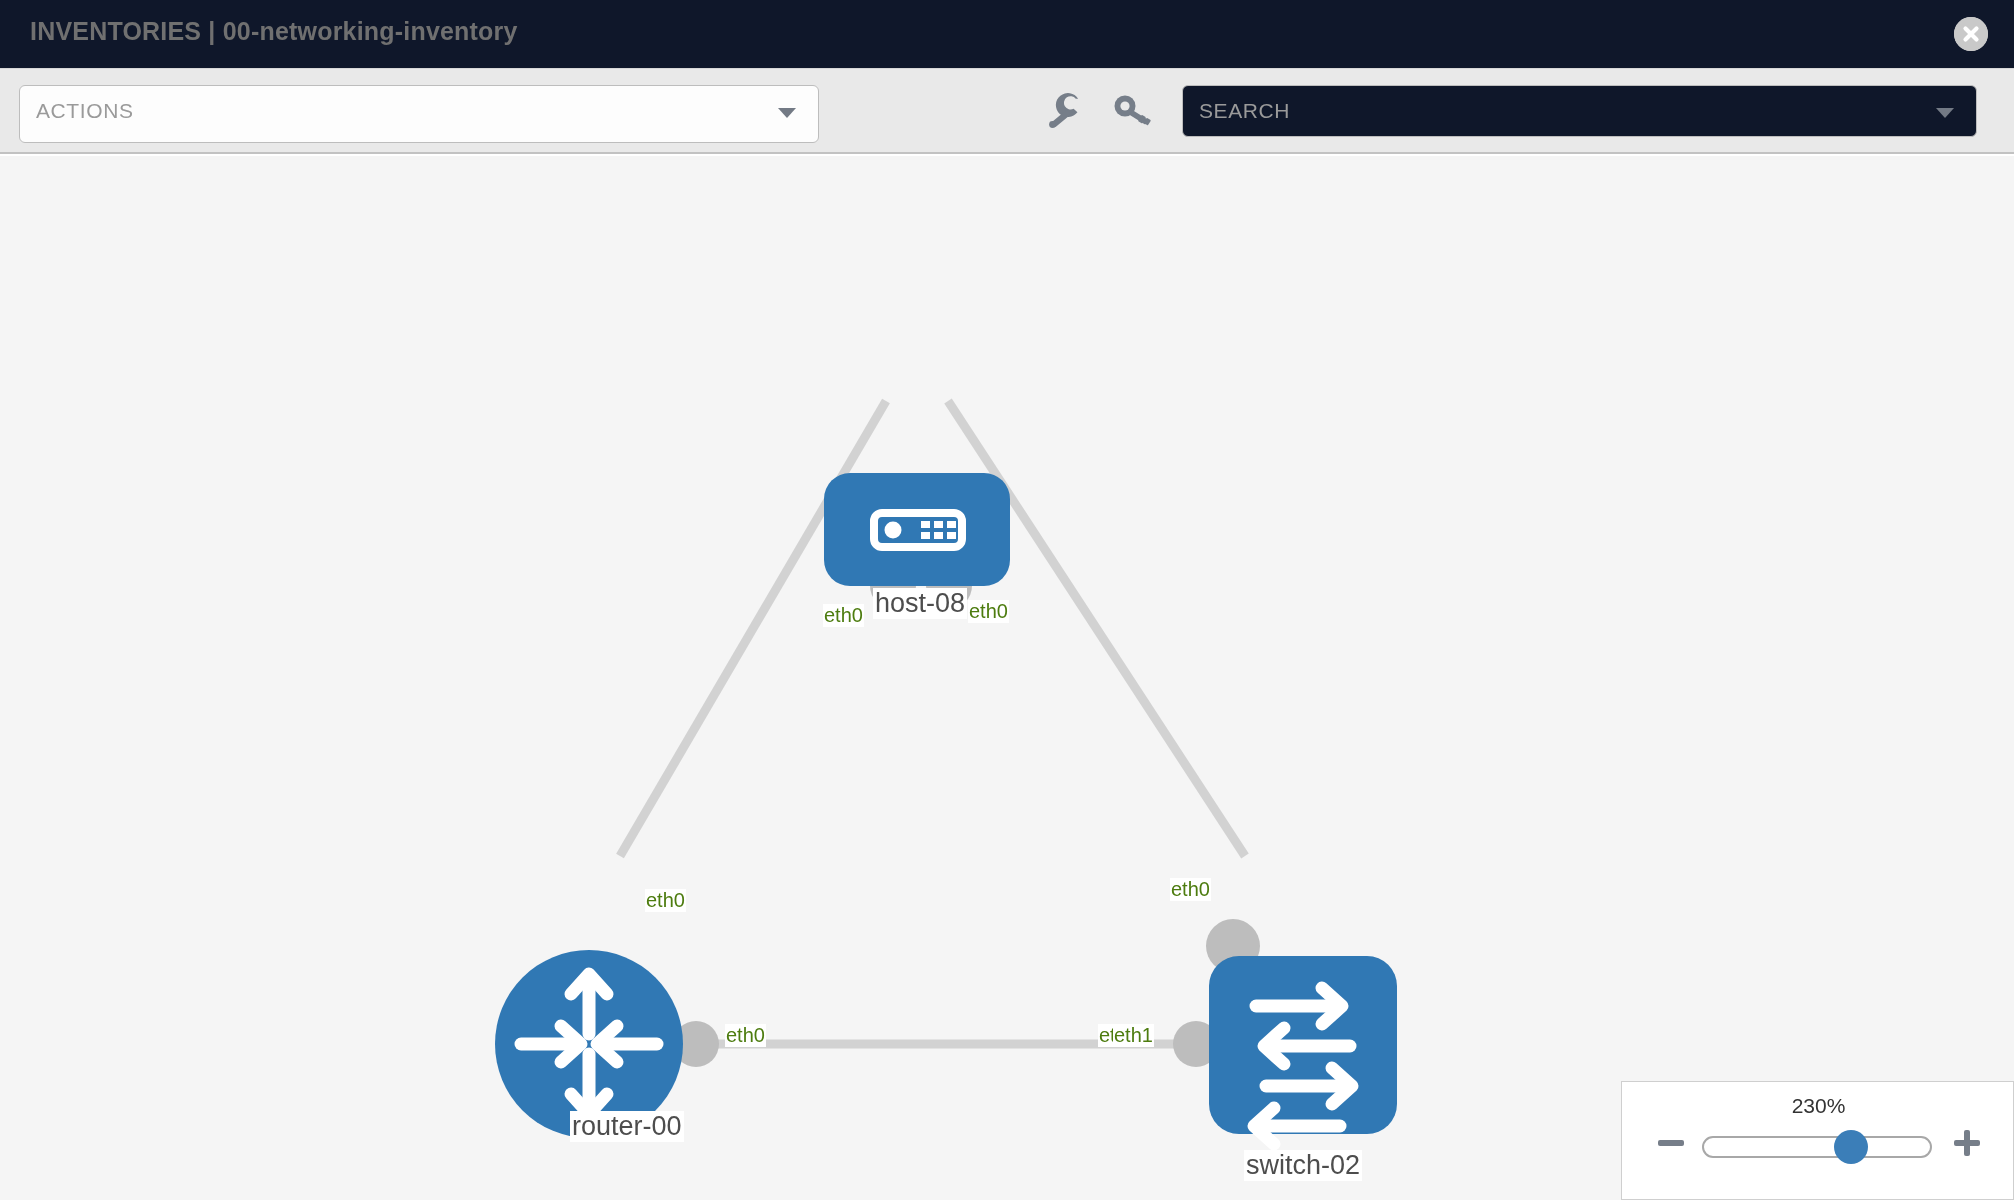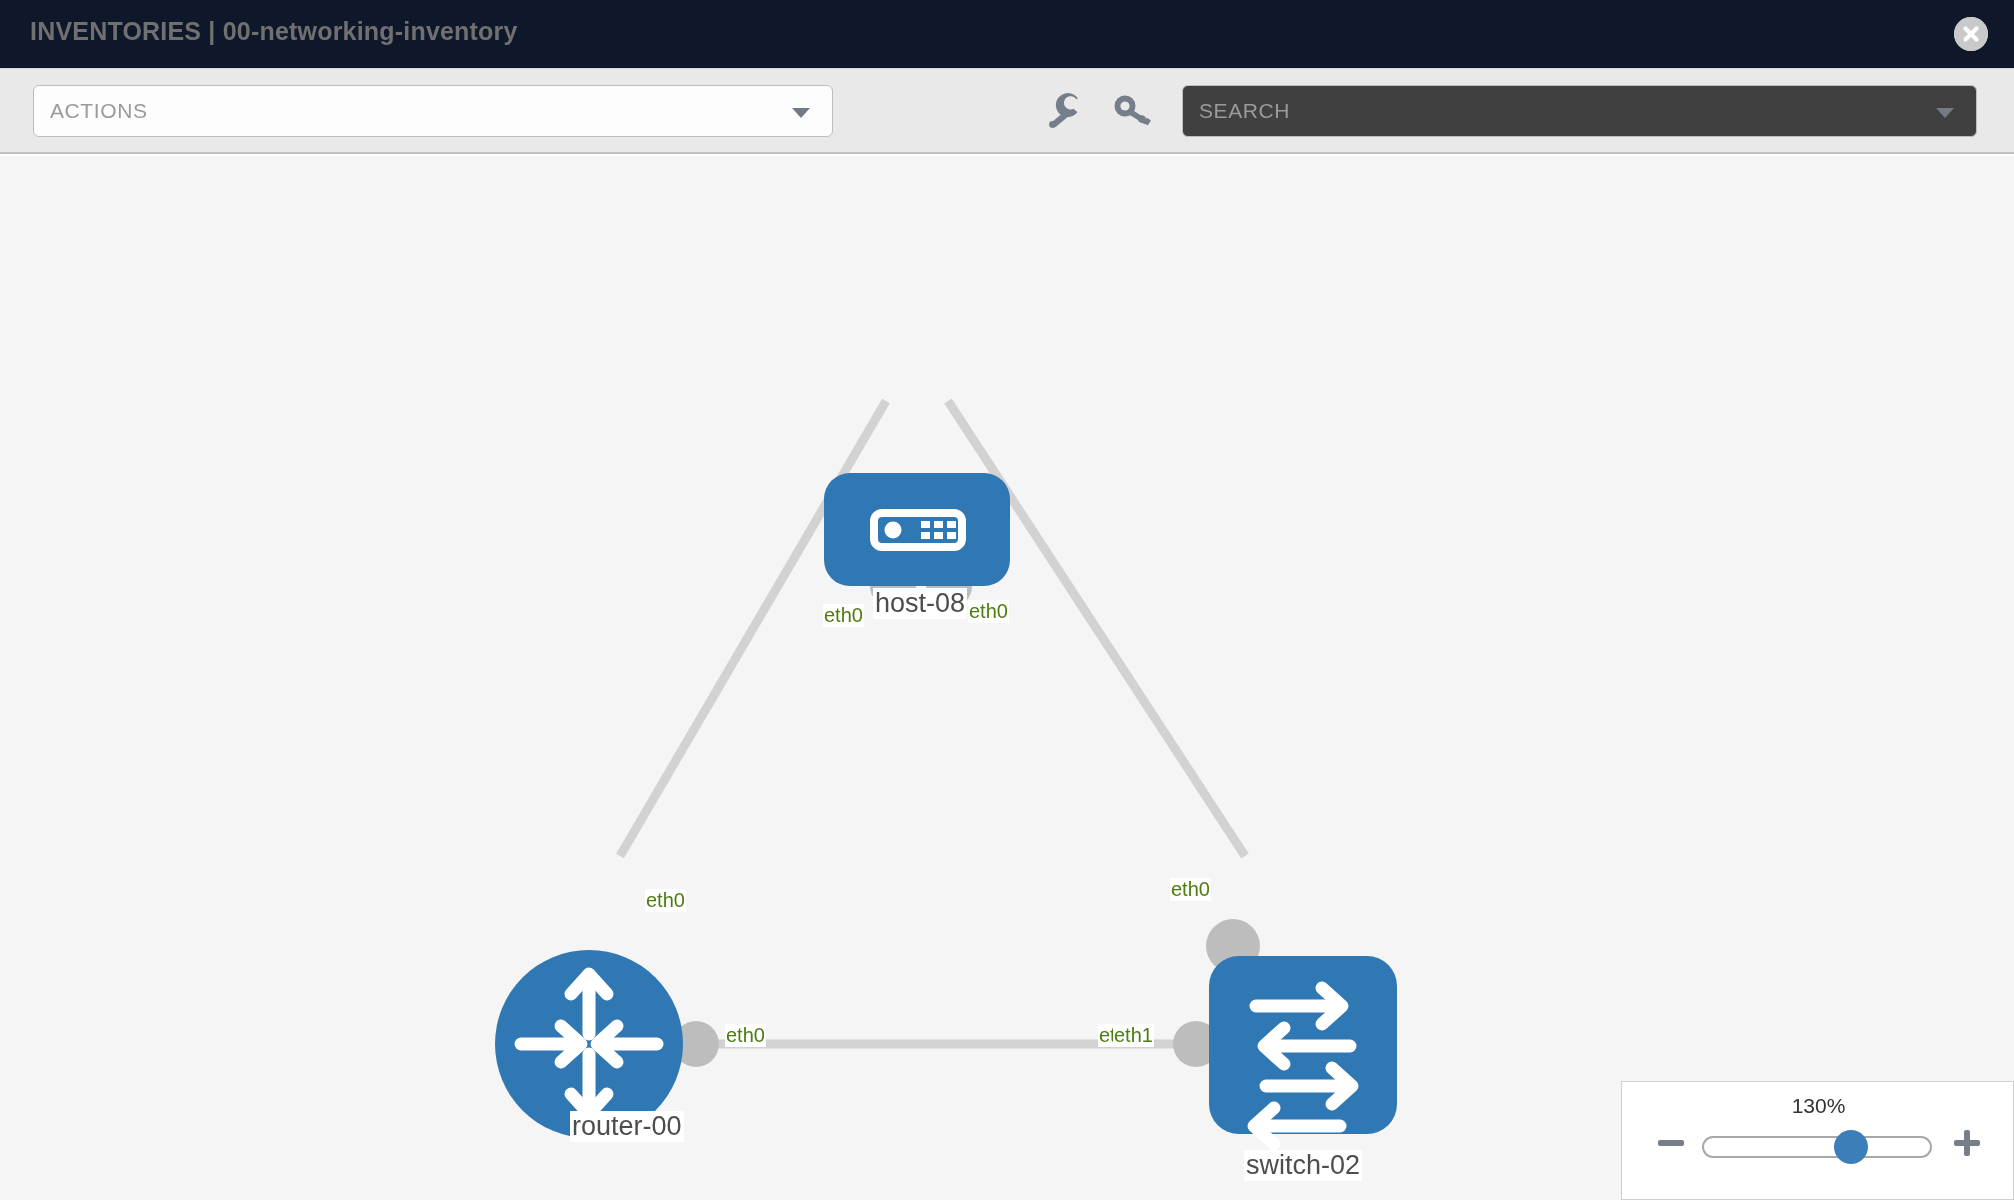--- a/index.html
+++ b/index.html
@@ -42,22 +42,22 @@
   
   .toolbar {
     position: absolute;
     left: 0; top: 69px;
     width: 2014px; height: 85px;
     background: #e9e9e9;
     border-bottom: 2px solid #c2c2c2;
   }
   .actions-select {
     position: absolute;
-    left: 33px; top: 85px;
-    width: 800px; height: 52px;
+    left: 19px; top: 85px;
+    width: 800px; height: 58px;
     background: #fdfdfd;
     border: 1px solid #bdbdbd;
     border-radius: 6px;
     cursor: pointer;
   }
   .actions-label {
     position: absolute;
     left: 16px; top: 13px;
     font-size: 21px;
     color: #9a9a9a;
@@ -77,21 +77,21 @@
     width: 44px; height: 44px;
     cursor: pointer;
   }
   .tool-icon.wrench { left: 1043px; }
   .tool-icon.key    { left: 1110px; }
 
   .search-box {
     position: absolute;
     left: 1182px; top: 85px;
     width: 795px; height: 52px;
-    background: #404040;
+    background: #0f172a;
     border: 1px solid #bdbdbd;
     border-radius: 6px;
     cursor: text;
   }
   .search-label {
     position: absolute;
     left: 16px; top: 13px;
     font-size: 21px;
     color: #9a9a9a;
     letter-spacing: 0.6px;
@@ -303,21 +303,21 @@
 
   <div class="port-label" style="left:645px; top:733px;">eth0</div>
   <div class="port-label" style="left:1170px; top:722px;">eth0</div>
 
   <div class="port-label" style="left:725px; top:868px;">eth0</div>
   <div class="port-label" style="left:1098px; top:868px;">eth</div>
   <div class="port-label" style="left:1113px; top:868px;">eth1</div>
 </div>
 
 <div class="zoom-panel">
-  <div class="zoom-value">130%</div>
+  <div class="zoom-value">230%</div>
 
   <div class="zoom-minus">
     <svg width="30" height="30" viewBox="0 0 30 30">
       <rect x="2" y="12" width="26" height="6" rx="2" fill="#767e89"></rect>
     </svg>
   </div>
 
   <div class="zoom-track"></div>
   <div class="zoom-thumb"></div>
 

